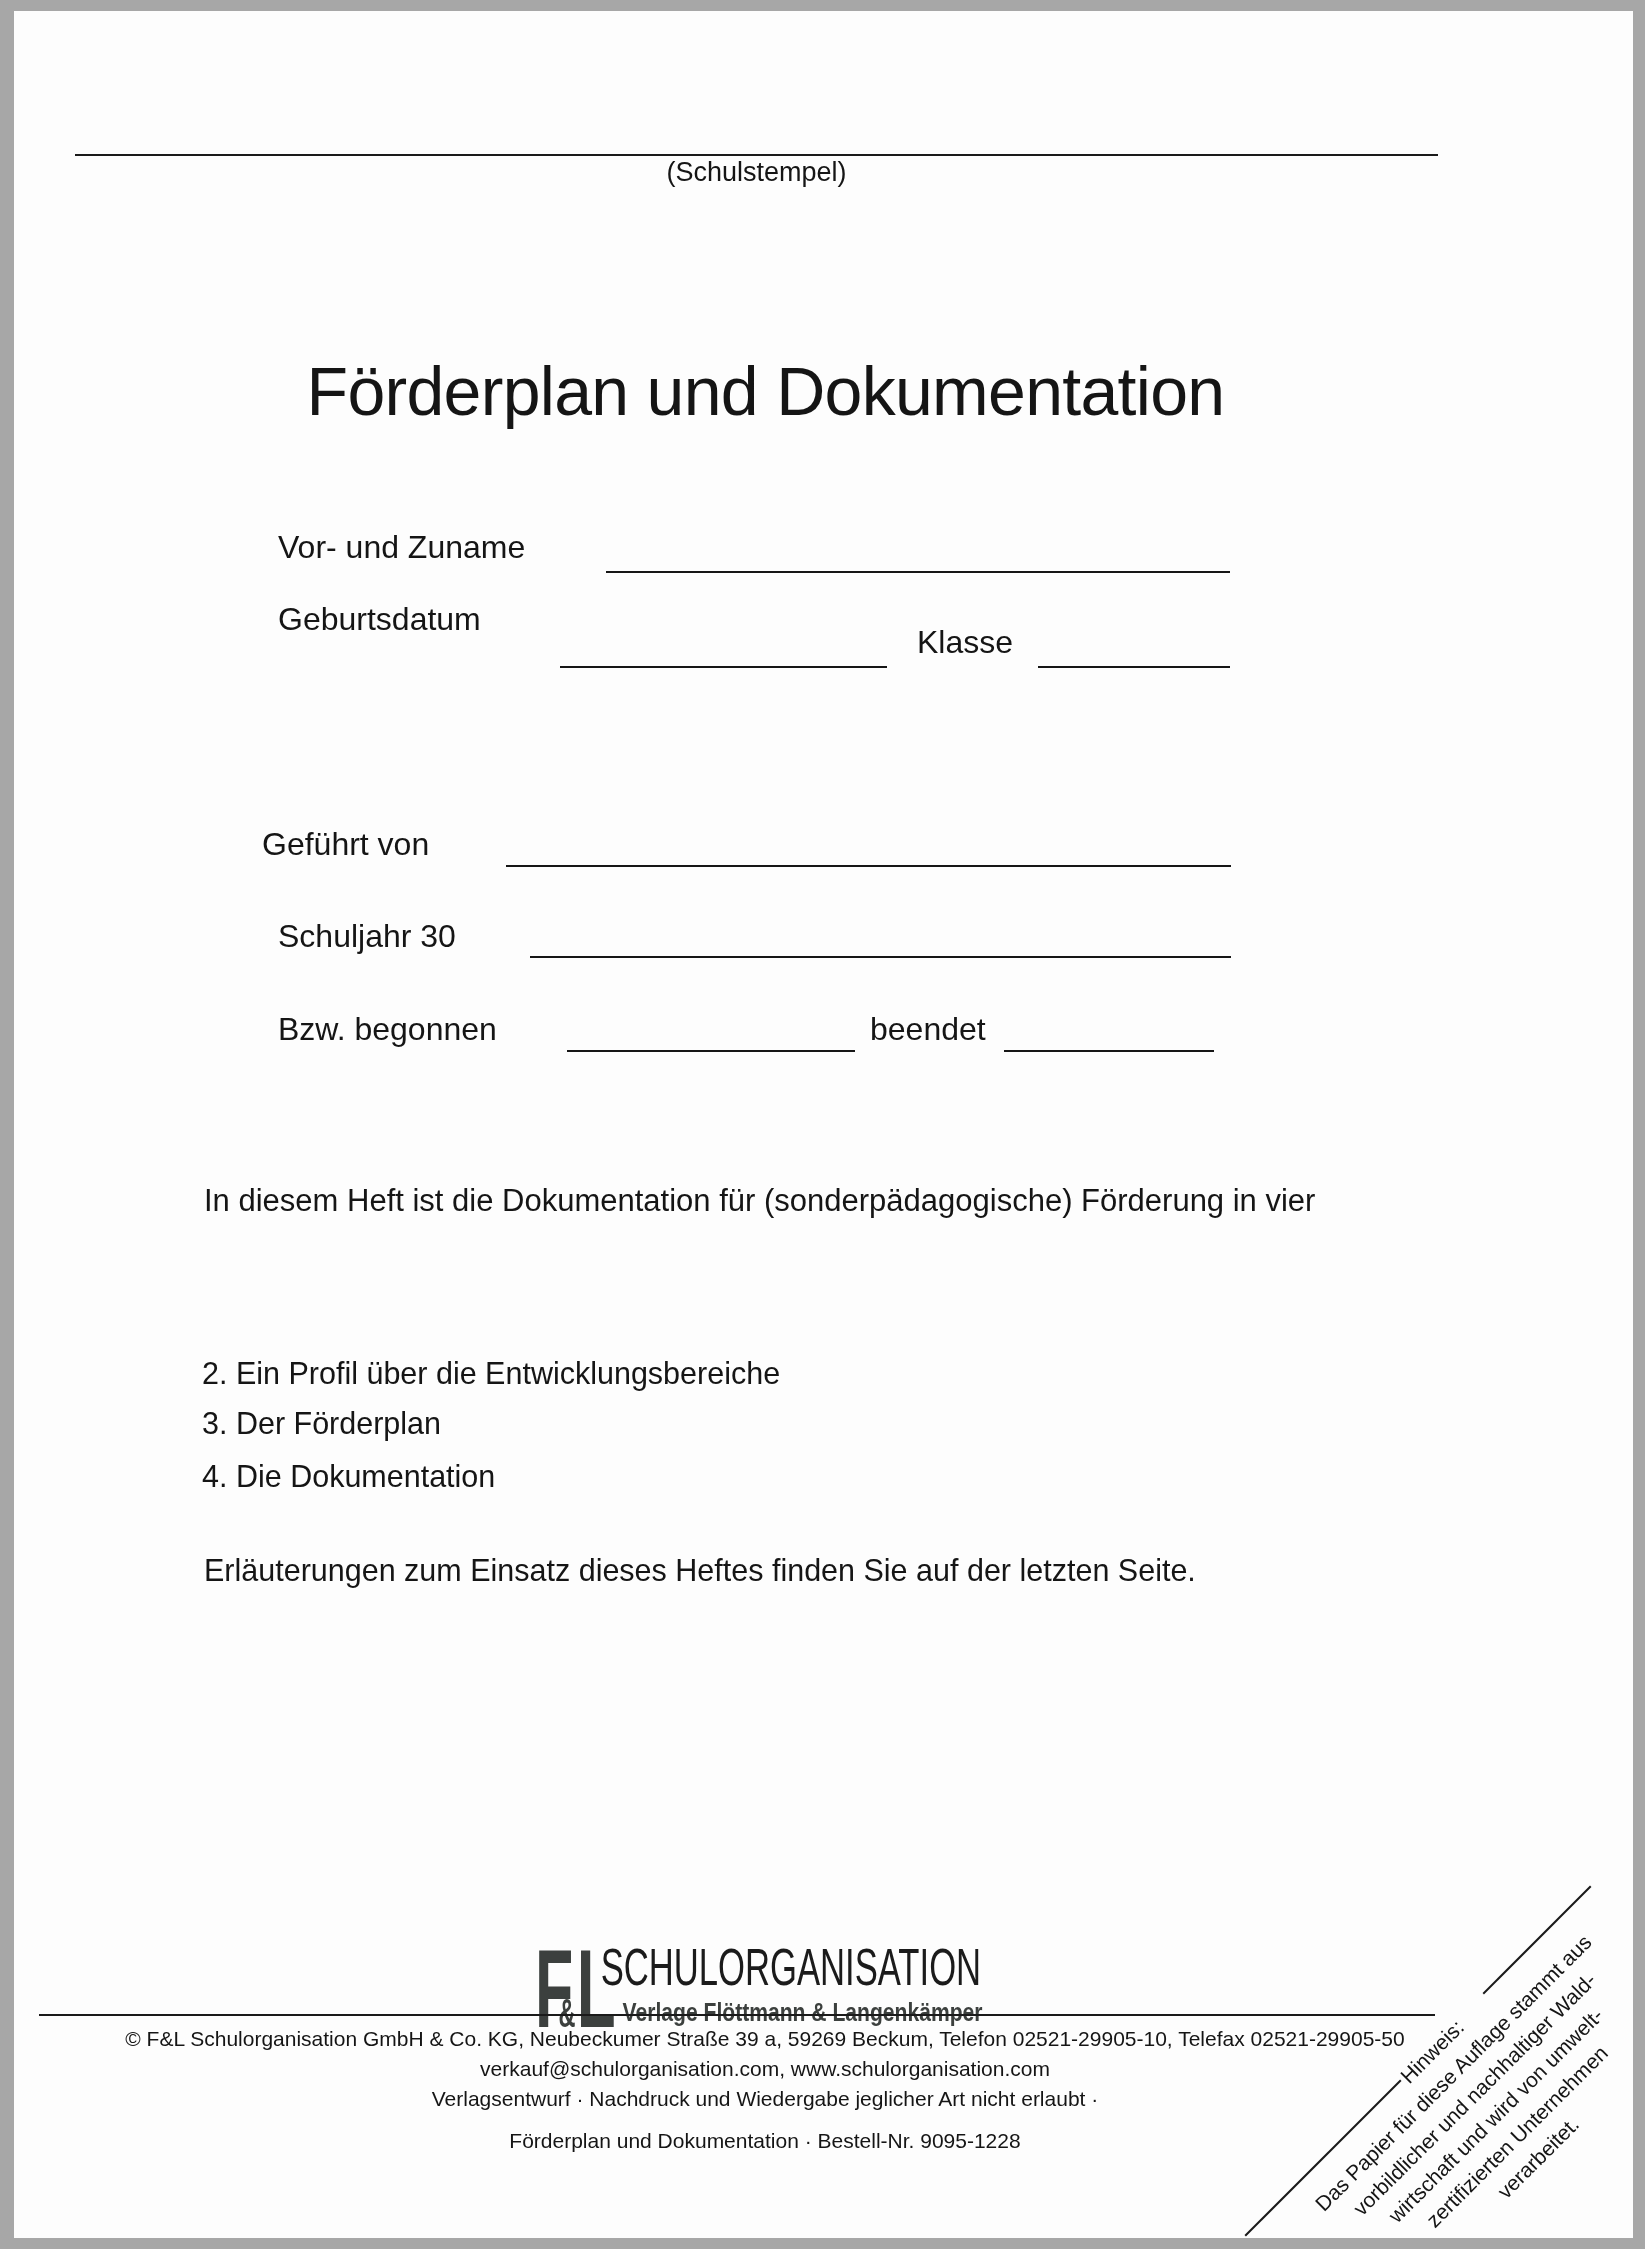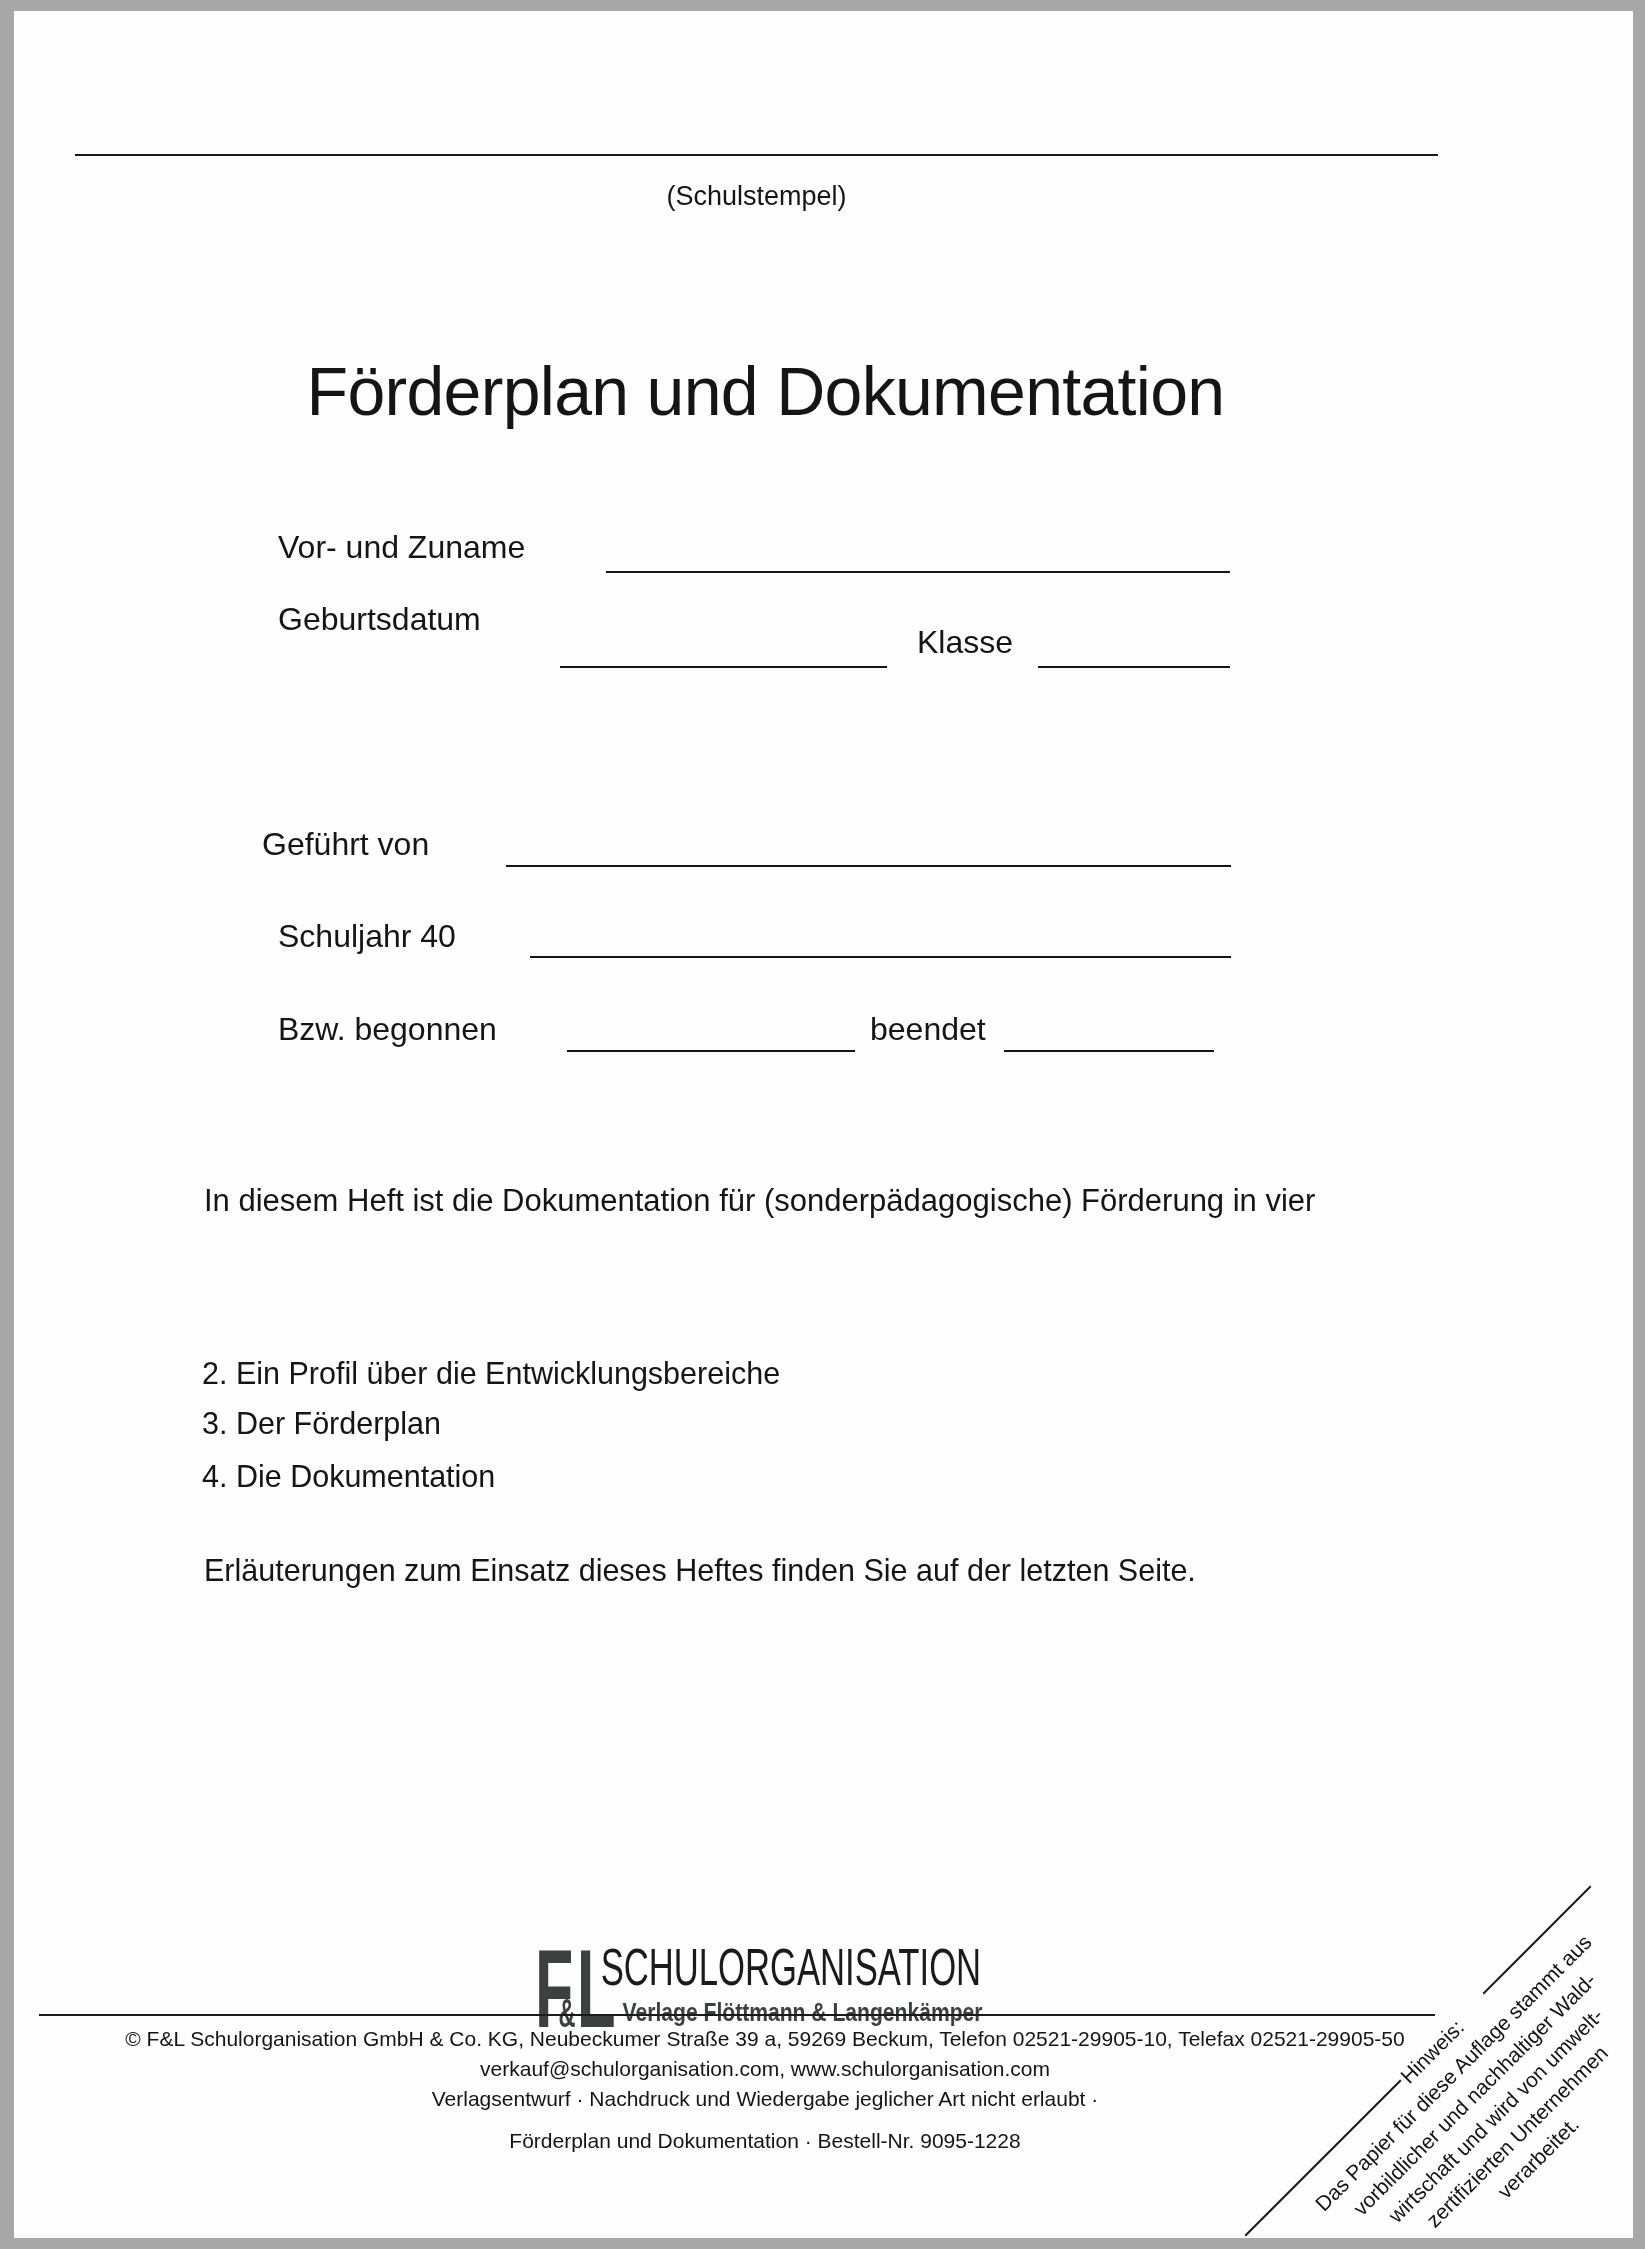--- a/index.html
+++ b/index.html
@@ -10,21 +10,21 @@
     color:#151515;
     position:relative;
   }
   .page{
     position:absolute;left:14px;top:10.6px;width:1619px;height:2227px;
     background:#fdfdfd;overflow:hidden;
   }
   .abs{position:absolute;white-space:nowrap;}
   .rule{position:absolute;height:0;border-top:2.1px solid #1a1a1a;}
   .uline{position:absolute;height:0;border-top:2.1px solid #161616;}
-  .stamp-caption{left:61px;top:146px;width:1363px;text-align:center;font-size:27px;margin-top:24px;}
+  .stamp-caption{left:61px;top:146px;width:1363px;text-align:center;font-size:27px;}
   .title{left:25.5px;top:341px;width:1452px;text-align:center;font-size:68px;letter-spacing:-0.7px;}
   .flabel{font-size:32px;}
   .para{left:190px;top:1171px;font-size:31px;line-height:37px;}
   .litem{left:188px;font-size:30.5px;}
   .note{left:190px;top:1542px;font-size:30.5px;}
   .footer-line{left:53px;width:1396px;text-align:center;font-size:21px;line-height:25.5px;}
   .diag{transform:rotate(-45deg);transform-origin:center;}
   .hinweis{
     left:1223px;top:2004px;width:496px;height:179px;
     font-size:21px;line-height:30px;text-align:center;white-space:nowrap;
@@ -45,21 +45,21 @@
   <div class="uline" style="left:592px;top:560px;width:624px;"></div>
 
   <div class="abs flabel" style="left:264px;top:590px;">Geburtsdatum</div>
   <div class="uline" style="left:546px;top:655px;width:327px;"></div>
   <div class="abs flabel" style="left:903px;top:613px;">Klasse</div>
   <div class="uline" style="left:1024px;top:655px;width:192px;"></div>
 
   <div class="abs flabel" style="left:248px;top:815px;">Geführt von</div>
   <div class="uline" style="left:492px;top:854px;width:725px;"></div>
 
-  <div class="abs flabel" style="left:264px;top:907px;">Schuljahr 40</div>
+  <div class="abs flabel" style="left:264px;top:907px;">Schuljahr 30</div>
   <div class="uline" style="left:516px;top:945px;width:701px;"></div>
 
   <div class="abs flabel" style="left:264px;top:1000px;">Bzw. begonnen</div>
   <div class="uline" style="left:553px;top:1039px;width:288px;"></div>
   <div class="abs flabel" style="left:856px;top:1000px;">beendet</div>
   <div class="uline" style="left:990px;top:1039px;width:210px;"></div>
 
   <div class="abs para">
     <div>In diesem Heft ist die Dokumentation für (sonderpädagogische) Förderung in vier</div>
   </div>

